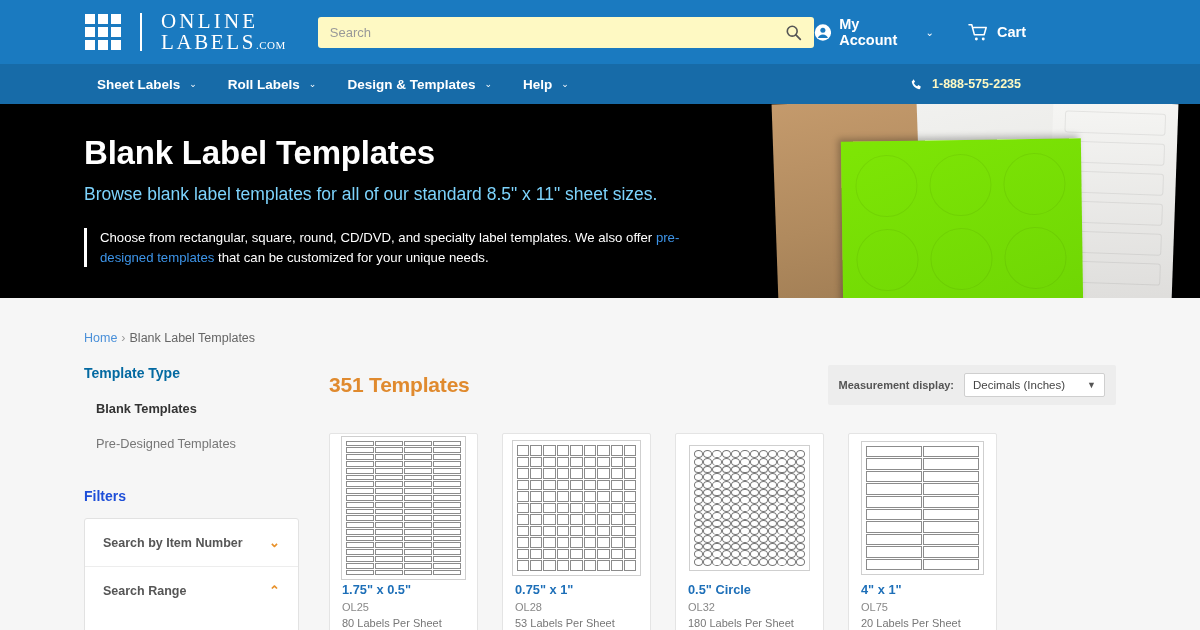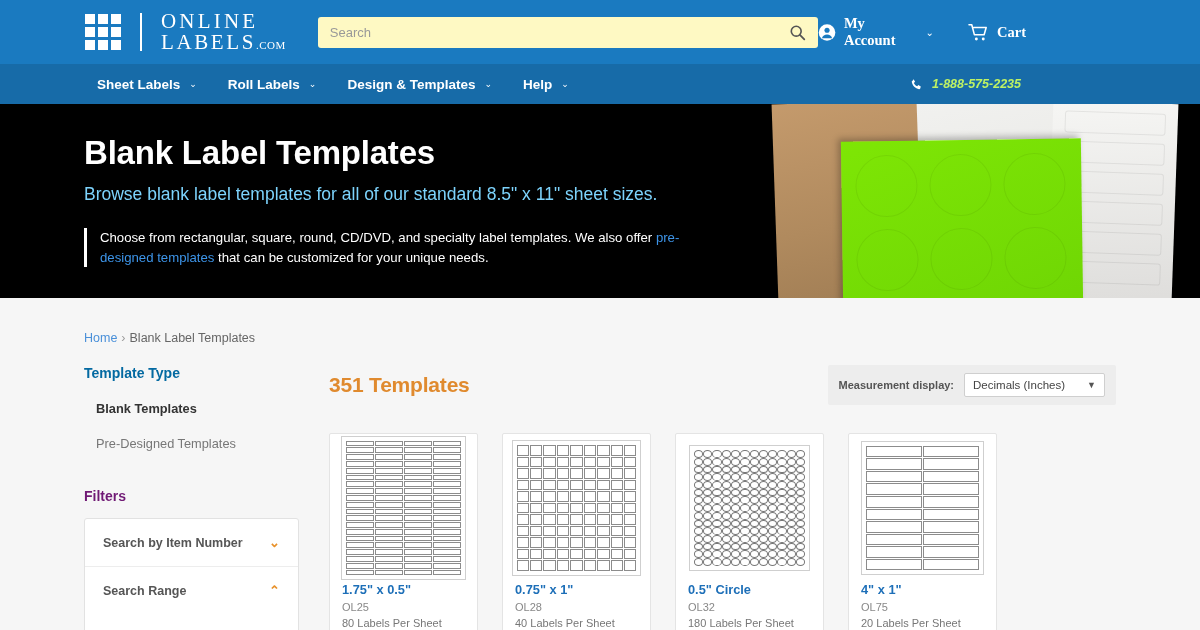--- a/index.html
+++ b/index.html
@@ -74,21 +74,20 @@
     background: transparent; border: none;
     cursor: pointer;
     display: flex; align-items: center; justify-content: center;
   }
 
   .header-right {
     display: flex; align-items: center;
     margin-left: auto;
     margin-right: 150px;
     gap: 34px;
-    font-family: Liberation Serif, serif;
   }
   .hdr-link {
     display: flex; align-items: center; gap: 8px;
     color: #fff; font-size: 14.5px; font-weight: bold;
     cursor: pointer;
   }
   .chev-sm { font-size: 10px; font-weight: normal; margin-left: 2px; }
 
   
   .navbar {
@@ -99,24 +98,23 @@
   }
   .nav-items { display: flex; align-items: flex-end; margin-left: 73px; gap: 31px; }
   .nav-item {
     color: #fff; font-size: 13.5px; font-weight: bold;
     display: flex; align-items: center; gap: 9px;
     cursor: pointer;
   }
   .nav-item .chev { font-size: 9px; font-weight: normal; }
   .nav-phone {
     margin-left: auto; margin-right: 155px;
-    color: #bef264; font-size: 12.5px; font-weight: bold;
+    color: #fef9c3; font-size: 12.5px; font-weight: bold;
     display: flex; align-items: center; gap: 9px;
     cursor: pointer;
-    font-style: italic;
   }
 
   
   .hero {
     height: 194px;
     background: #000;
     position: relative;
     overflow: hidden;
   }
   .hero-text { position: absolute; left: 84px; top: 30px; width: 640px; z-index: 3; }
@@ -183,21 +181,21 @@
 
   
   .sidebar { width: 223px; flex-shrink: 0; }
   .side-h { font-size: 14px; font-weight: bold; color: #0369a1; }
   .side-link {
     font-size: 12.8px; margin-top: 20px; margin-left: 12px;
     cursor: pointer;
   }
   .side-link.active { font-weight: bold; color: #333; }
   .side-link.inactive { color: #777; }
-  .filters-h { font-size: 14px; font-weight: bold; color: #701a75; margin-top: 37px; }
+  .filters-h { font-size: 14px; font-weight: bold; color: #1d4ed8; margin-top: 37px; }
 
   .filter-box {
     margin-top: 14px;
     background: #fff;
     border: 1px solid #e2e2e2;
     border-radius: 3px;
     width: 215px;
   }
   .filter-row {
     display: flex; align-items: center; justify-content: space-between;
@@ -628,21 +626,21 @@
                     <i></i>
                     <i></i>
                     <i></i>
                     <i></i>
                     <i></i>
                   </div>
               </div>
             </div>
             <div class="card-title">0.75" x 1"</div>
             <div class="card-sku">OL28</div>
-            <div class="card-desc">40 Labels Per Sheet</div>
+            <div class="card-desc">53 Labels Per Sheet</div>
           </div>
 
           <div class="card">
             <div class="thumb">
               <div class="sheet-thumb">
                 <div class="grid-circles" id="g2" style="grid-template-columns: repeat(12, 9.33px); grid-template-rows: repeat(15, 7.73px);">
                     <i></i>
                     <i></i>
                     <i></i>
                     <i></i>

